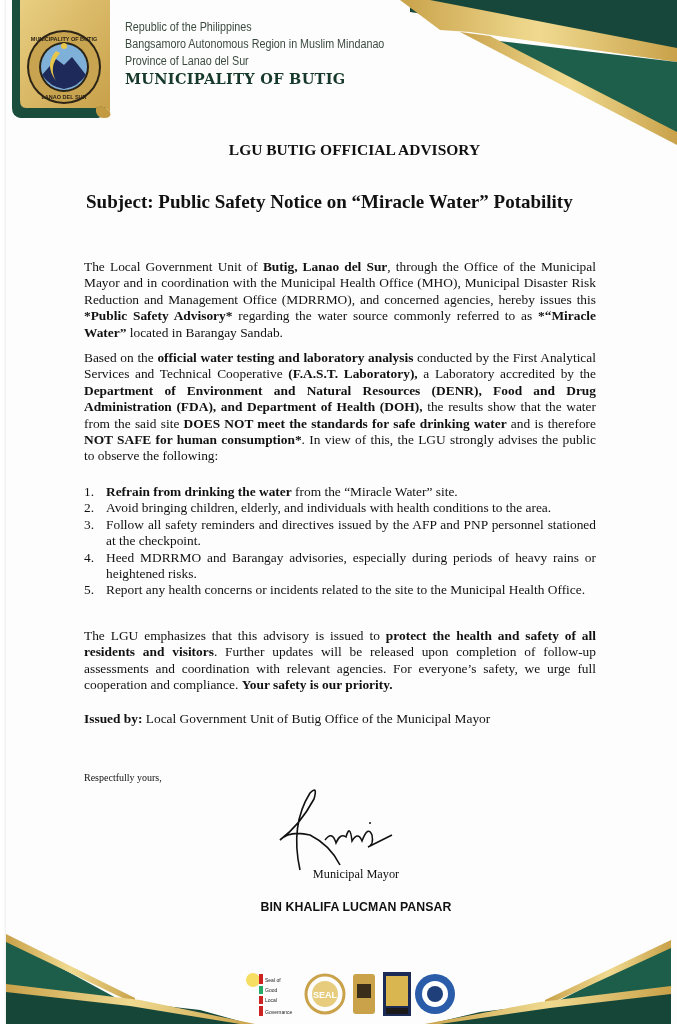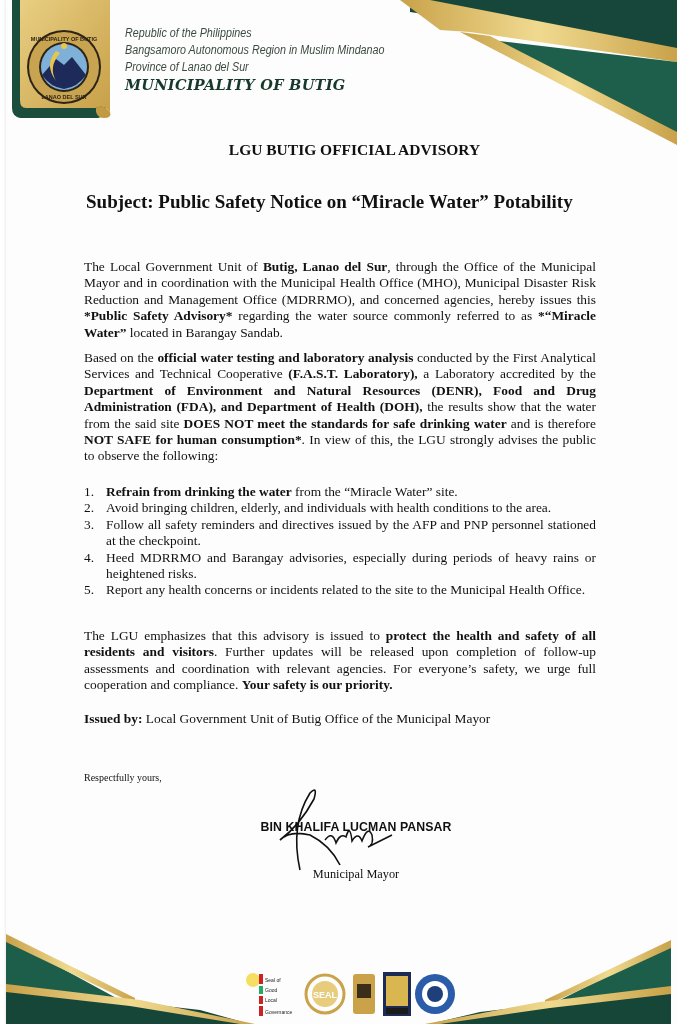--- a/index.html
+++ b/index.html
@@ -3,41 +3,41 @@
 <meta charset="utf-8">
 <style>
   html, body { margin: 0; padding: 0; background: #ffffff; }
   body { width: 677px; height: 1024px; position: relative; overflow: hidden; font-family: "Liberation Serif", serif; color: #111; }
   .page { position: absolute; left: 6px; top: 0; width: 671px; height: 1024px; background: #fdfdfd; box-shadow: -1px 0 2px rgba(0,0,0,0.08); }
 
   
   .hdr-svg { position: absolute; left: 0; top: 0; }
   .scroll { position: absolute; left: 12px; top: 0; width: 102px; height: 118px; }
   .seal { position: absolute; left: 26px; top: 29px; width: 76px; height: 76px; }
-  .hdr-text { position: absolute; left: 125px; top: 25px; font-family: "Liberation Sans Narrow", "Liberation Sans", sans-serif; color: #3a4a3f; font-style: italic; }
+  .hdr-text { position: absolute; left: 125px; top: 19px; font-family: "Liberation Sans Narrow", "Liberation Sans", sans-serif; color: #3a4a3f; }
   .hdr-line { font-size: 12.5px; line-height: 17px; transform: scaleX(0.86); transform-origin: left; white-space: nowrap; }
   .hdr-muni { font-family: "DejaVu Serif", serif; font-weight: bold; font-size: 14.5px; color: #17392b; letter-spacing: 0.3px; line-height: 18px; white-space: nowrap; }
 
   
   .title { position: absolute; left: 0; width: 677px; top: 141px; text-align: center; font-weight: bold; font-size: 15.5px; line-height: 18px; margin-left: 16px; }
   .subject { position: absolute; left: 86px; top: 191px; font-weight: bold; font-size: 19px; }
 
   .body { position: absolute; left: 84px; width: 512px; font-size: 13.4px; line-height: 16.4px; text-align: justify; }
   .p1 { top: 259px; }
   .p2 { top: 350px; }
   .list { position: absolute; left: 84px; width: 512px; top: 484px; font-size: 13.4px; line-height: 16.4px; margin: 0; padding: 0; list-style: none; }
   .list li { display: flex; text-align: justify; }
   .list .num { width: 22px; flex: 0 0 22px; }
   .list .txt { flex: 1; }
   .p3 { top: 628px; }
   .p4 { top: 711px; }
   .closing { position: absolute; left: 84px; top: 772px; font-size: 10px; }
 
   .sig { position: absolute; left: 270px; top: 785px; }
-  .mayor-name { position: absolute; left: 236px; width: 240px; top: 820px; text-align: center; font-family: "Liberation Sans", sans-serif; font-weight: bold; font-size: 12.3px; letter-spacing: 0.1px; }
+  .mayor-name { position: absolute; left: 236px; width: 240px; top: 900px; text-align: center; font-family: "Liberation Sans", sans-serif; font-weight: bold; font-size: 12.3px; letter-spacing: 0.1px; }
   .mayor-title { position: absolute; left: 236px; width: 240px; top: 867px; text-align: center; font-family: Liberation Serif, serif; font-size: 12.3px; }
 
   .ftr-svg { position: absolute; left: 0; top: 930px; }
   .badges { position: absolute; left: 245px; top: 970px; width: 215px; height: 48px; }
   b { font-weight: bold; }
 </style>
 </head>
 <body>
 
 <div class="page"></div>

